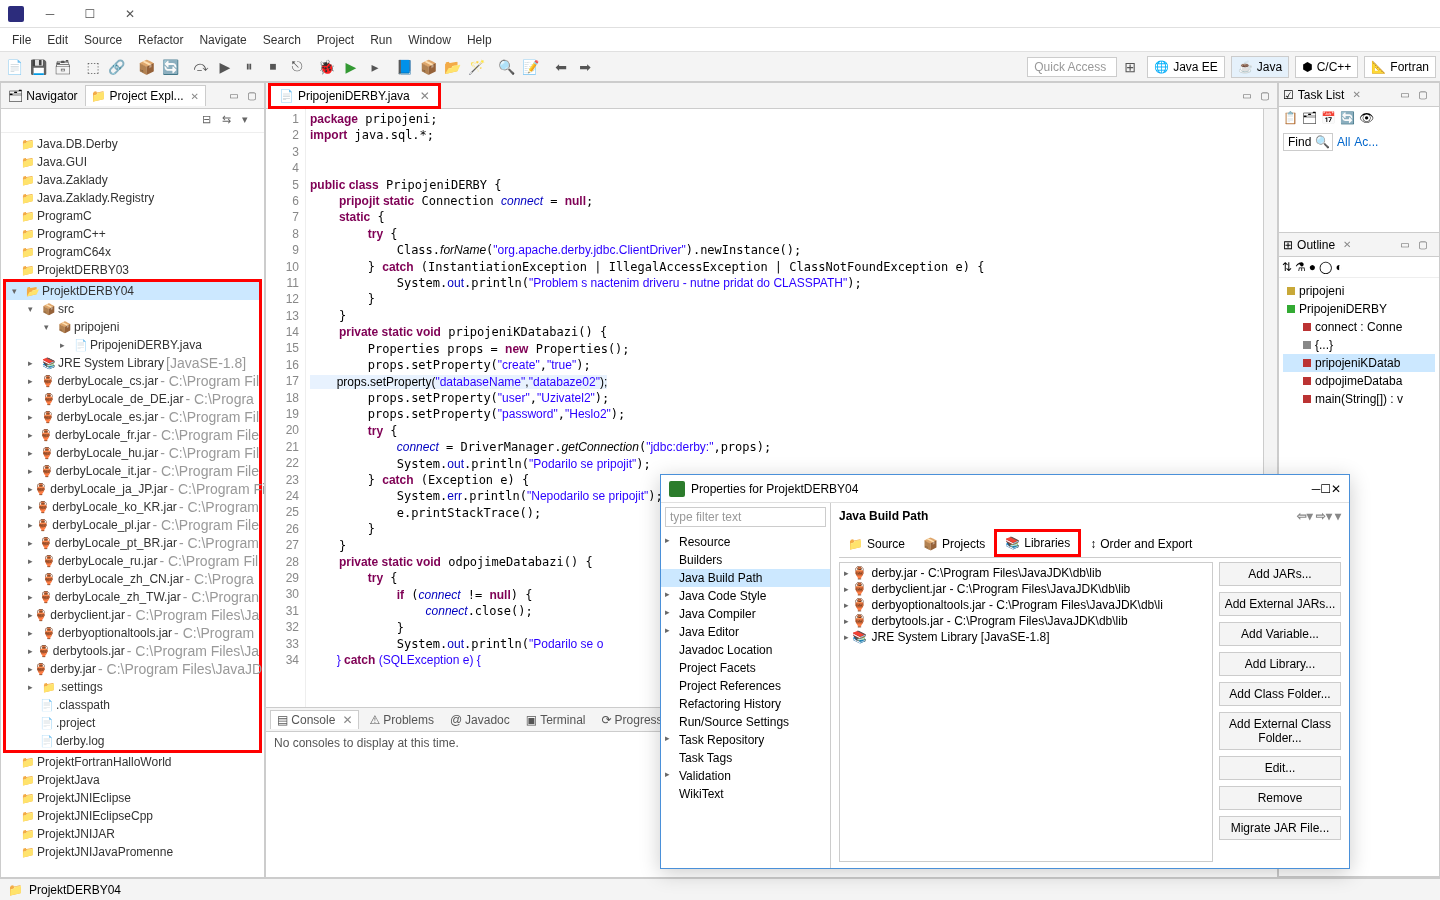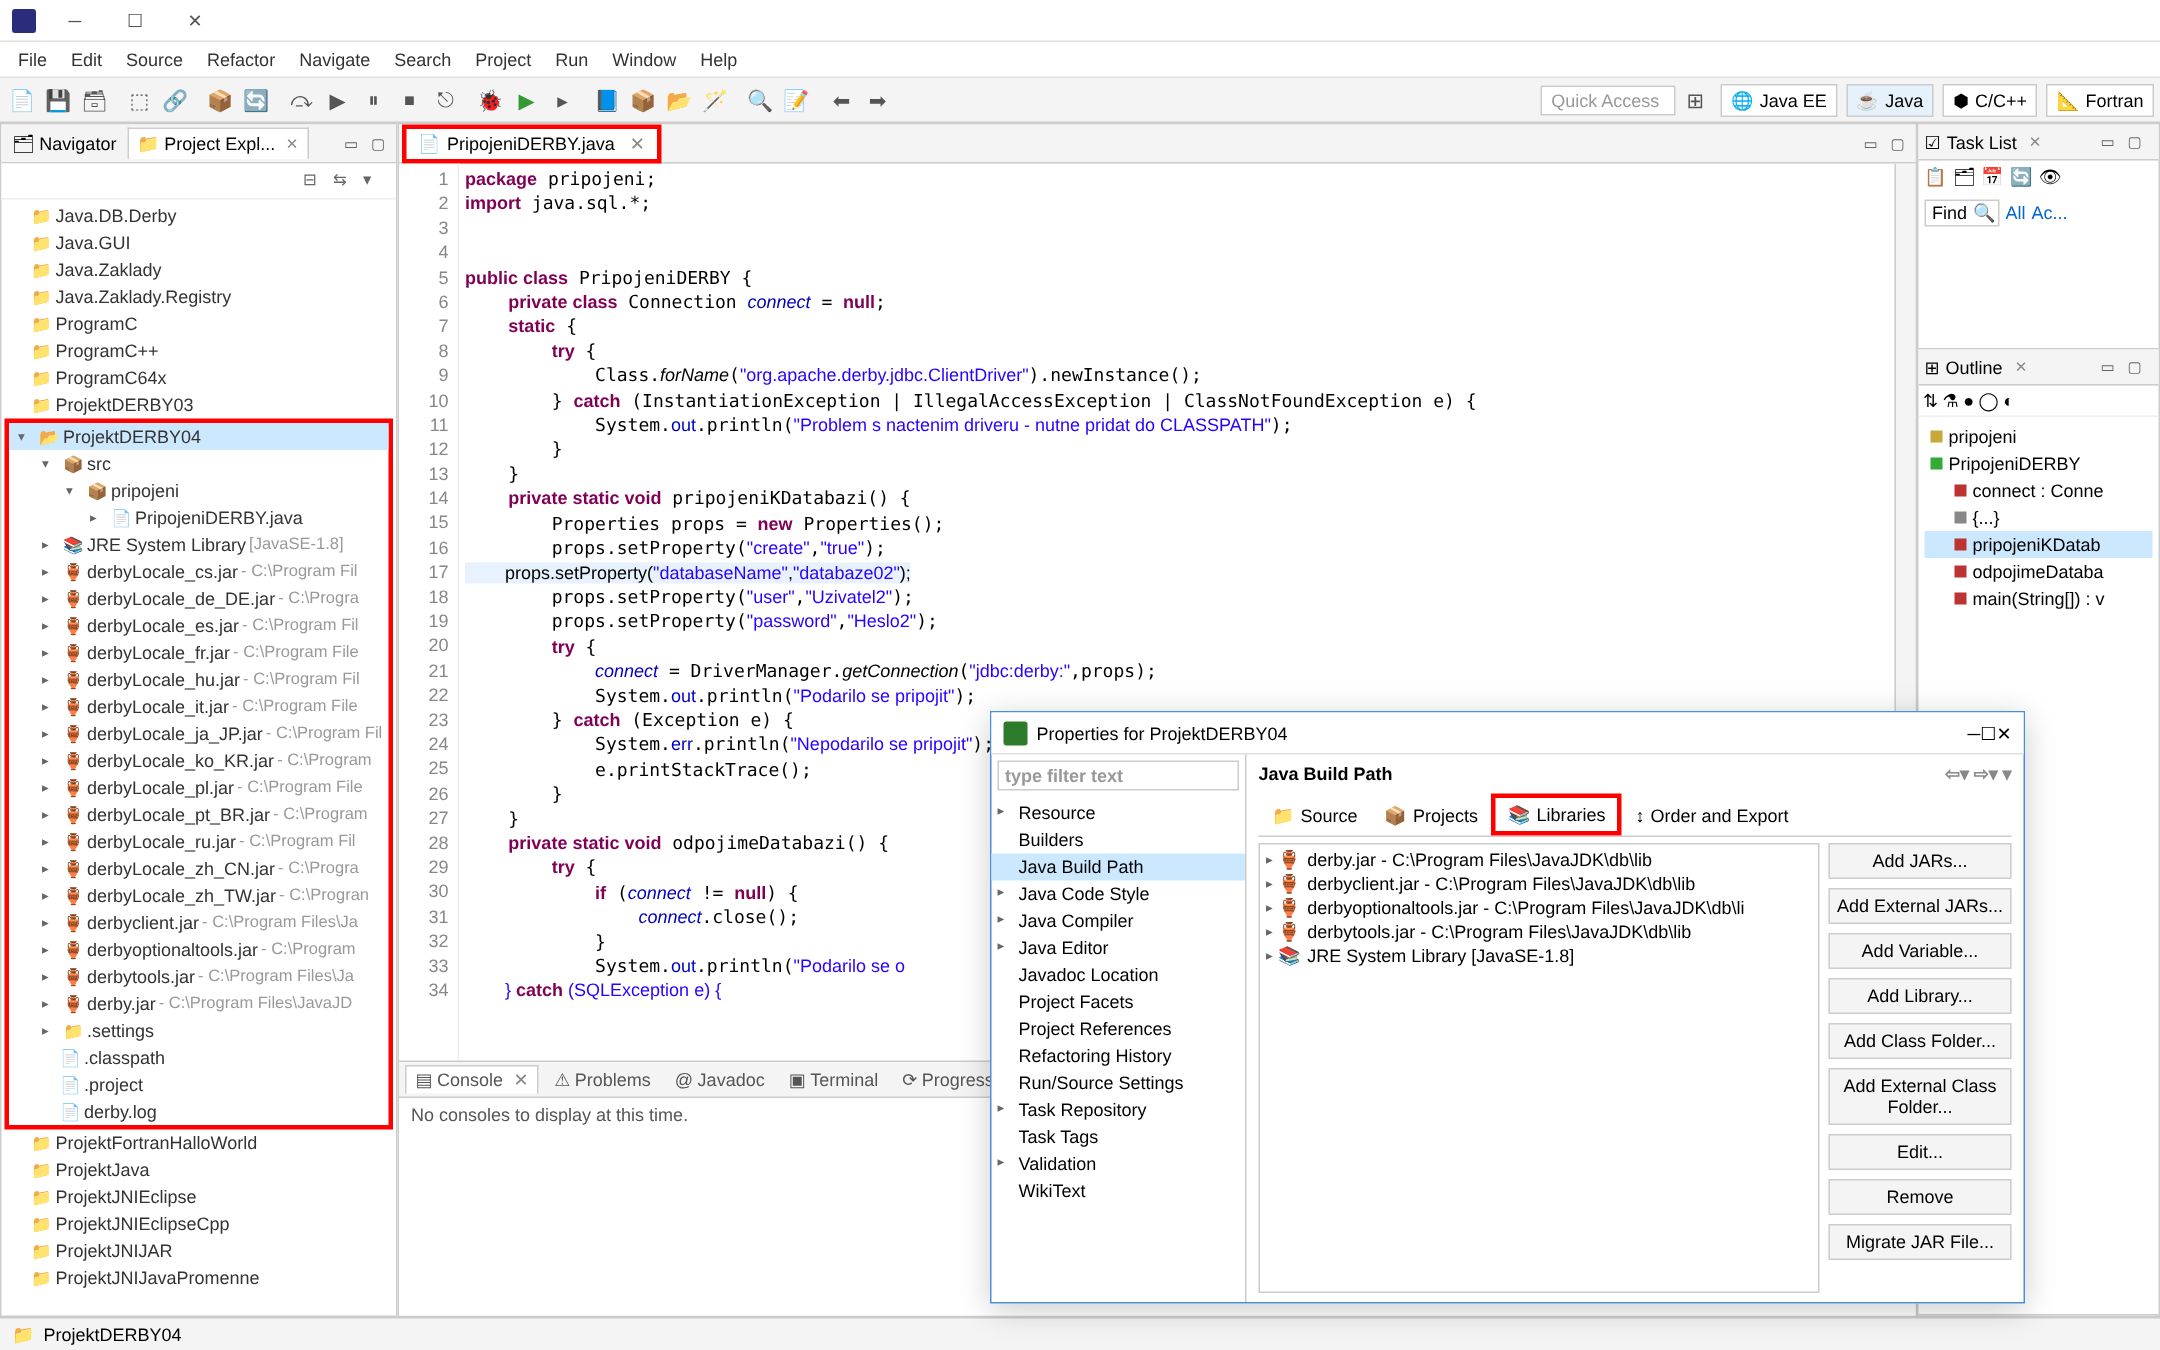--- a/index.html
+++ b/index.html
@@ -34,21 +34,21 @@
 .tab .close { color: #888; font-size: 10px; margin-left: 4px; }
 .panelbtns { margin-left: auto; display: flex; gap: 2px; padding-right: 4px; }
 .panelbtns span { width: 16px; height: 16px; display: flex; align-items: center; justify-content: center; color: #666; font-size: 10px; }
 .minibar { height: 24px; background: #fff; border-bottom: 1px solid #eee; display: flex; align-items: center; justify-content: flex-end; gap: 4px; padding: 0 6px; }
 .minibar span { width: 16px; height: 16px; color: #666; font-size: 11px; }
 .tree { flex: 1; overflow: auto; padding: 2px 0; position: relative; }
 .treeitem { display: flex; align-items: center; height: 18px; padding-left: 4px; gap: 2px; white-space: nowrap; }
 .treeitem .arrow { width: 12px; color: #666; font-size: 9px; }
 .treeitem .icon { width: 14px; font-size: 11px; }
 .treeitem .label { color: #333; }
-.treeitem .decorator { color: #999; font-size: 11px; }
+.treeitem .decorator { color: #999; font-size: 14px; }
 .treeitem.selected { background: #cce8ff; }
 .redbox { border: 3px solid red; }
 
 
 .editorarea { flex: 1; display: flex; flex-direction: column; background: #fff; border: 1px solid #ccc; }
 .editortabs { height: 26px; background: #f4f4f4; display: flex; align-items: center; border-bottom: 1px solid #ccc; padding-left: 2px; }
 .etab { padding: 3px 8px; background: #fff; border: 1px solid #ccc; border-bottom: none; display: flex; align-items: center; gap: 4px; }
 .etab.redhl { border: 3px solid red; }
 .editorbody { flex: 1; display: flex; overflow: hidden; }
 .gutter { width: 40px; background: #fff; border-right: 1px solid #eee; text-align: right; padding: 2px 6px 2px 0; color: #888; font-family: Consolas, monospace; font-size: 12px; line-height: 16.4px; }
@@ -77,21 +77,21 @@
 .outlineitem { display: flex; align-items: center; gap: 4px; height: 18px; padding-left: 4px; }
 .outlineitem .sq { width: 8px; height: 8px; }
 .outlineitem.sel { background: #cce8ff; }
 
 
 .dialog { position: absolute; left: 660px; top: 474px; width: 690px; height: 395px; background: #fff; border: 1px solid #4a90d9; box-shadow: 0 4px 20px rgba(0,0,0,0.2); display: flex; flex-direction: column; }
 .dialog .dtitle { height: 28px; background: #fff; display: flex; align-items: center; padding: 0 8px; border-bottom: 1px solid #e0e0e0; }
 .dialog .dtitle .logo { width: 16px; height: 16px; background: #2c7c2c; border-radius: 2px; margin-right: 6px; }
 .dialog .dbody { flex: 1; display: flex; }
 .dialog .dleft { width: 170px; border-right: 1px solid #ccc; display: flex; flex-direction: column; }
-.dialog .filter { margin: 4px; border: 1px solid #ccc; padding: 2px 4px; color: #999; font-weight: bold; }
+.dialog .filter { margin: 4px; border: 1px solid #ccc; padding: 2px 4px; color: #999; }
 .dialog .catlist { flex: 1; padding: 2px 0; }
 .dialog .cat { padding: 2px 4px 2px 18px; position: relative; }
 .dialog .cat.sel { background: #cce8ff; }
 .dialog .cat .arrow { position: absolute; left: 4px; font-size: 9px; color: #666; }
 .dialog .dright { flex: 1; display: flex; flex-direction: column; padding: 6px 8px; }
 .dialog .dhdr { font-size: 14px; font-weight: bold; padding-bottom: 6px; display: flex; }
 .dialog .dhdr .nav { margin-left: auto; color: #888; font-size: 11px; }
 .dialog .dtabs { display: flex; border-bottom: 1px solid #ccc; }
 .dialog .dtab { padding: 4px 8px; display: flex; align-items: center; gap: 4px; border: 1px solid transparent; border-bottom: none; }
 .dialog .dtab.active { background: #fff; border-color: #ccc; }
@@ -463,21 +463,21 @@
           <div class="ln">31</div>
           <div class="ln">32</div>
           <div class="ln">33</div>
           <div class="ln">34</div>
         </div>
       <div class="code" id="code"><span class="kw">package</span> pripojeni;
 <span class="kw">import</span> java.sql.*;
 
 
 <span class="kw">public class</span> PripojeniDERBY {
-    <span class="kw">private class</span> Connection <span class="fld" style="font-style:italic">connect</span> = <span class="kw">null</span>;
+    <span class="kw">pripojit static</span> Connection <span class="fld" style="font-style:italic">connect</span> = <span class="kw">null</span>;
     <span class="kw">static</span> {
         <span class="kw">try</span> {
             Class.<span style="font-style:italic">forName</span>(<span class="str">"org.apache.derby.jdbc.ClientDriver"</span>).newInstance();
         } <span class="kw">catch</span> (InstantiationException | IllegalAccessException | ClassNotFoundException e) {
             System.<span class="fld">out</span>.println(<span class="str">"Problem s nactenim driveru - nutne pridat do CLASSPATH"</span>);
         }
     }
     <span class="kw">private static void</span> pripojeniKDatabazi() {
         Properties props = <span class="kw">new</span> Properties();
         props.setProperty(<span class="str">"create"</span>,<span class="str">"true"</span>);

